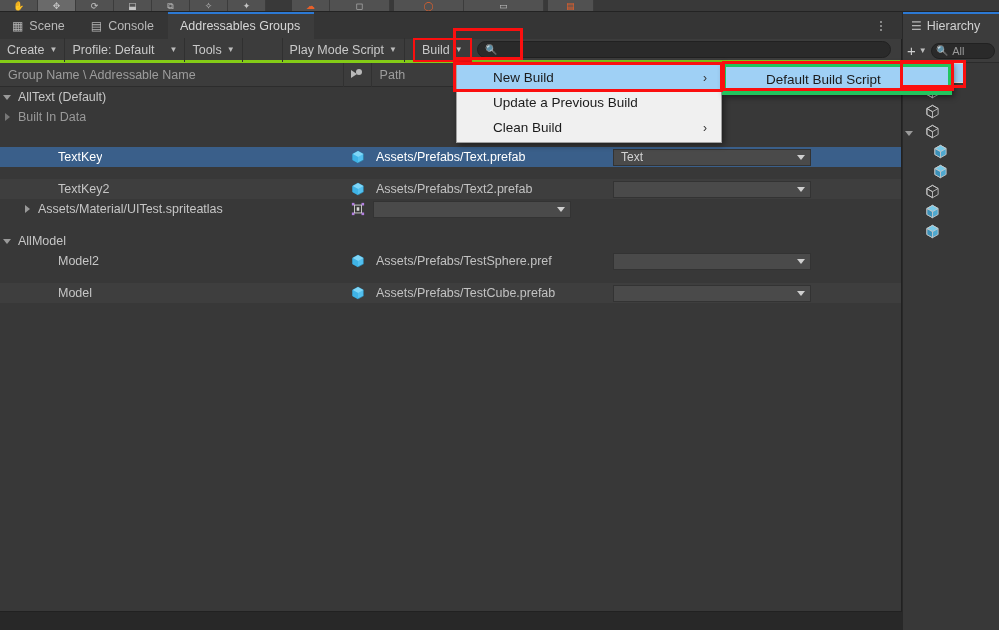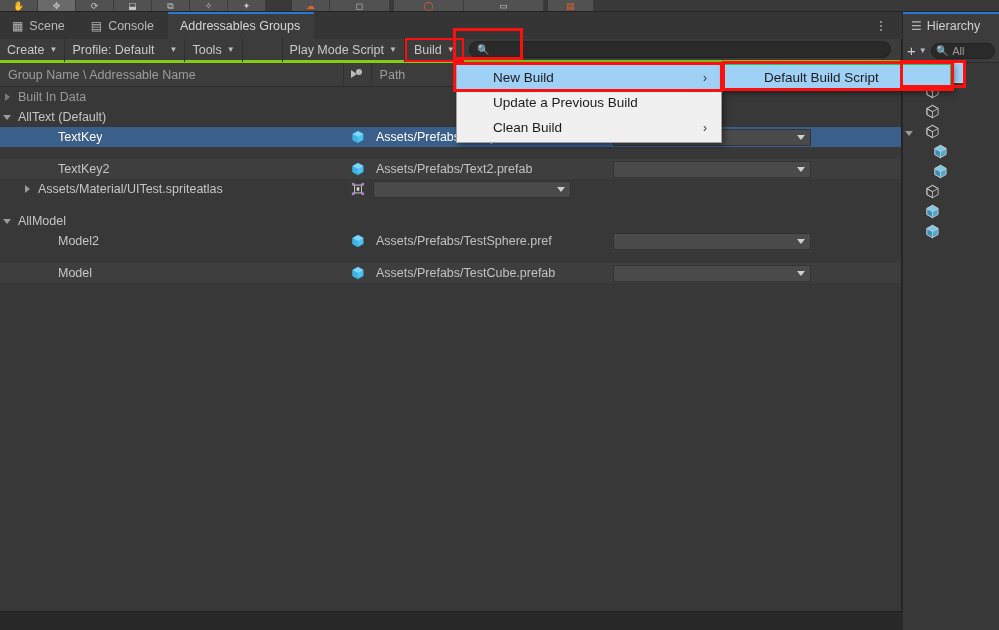--- a/index.html
+++ b/index.html
@@ -71,21 +71,21 @@
     padding: 0 7px; color: #c9c9c9; font-size: 12.5px;
     border-right: 1px solid #303030; white-space: nowrap;
   }
   .tbtn.wide { min-width: 120px; justify-content: space-between; }
   .caret { font-size: 8px; color: #bdbdbd; line-height: 1; }
   .spacer-cell { width: 40px; height: 24px; border-right: 1px solid #303030; }
   .build-btn {
     height: 22px; display: flex; align-items: center; gap: 5px;
     padding: 0 8px; color: #c9c9c9; font-size: 12.5px;
     outline: 2px solid #fb0f0f; outline-offset: -1px; position: relative;
-    margin-left: 1px;
+    margin-left: 9px;
   }
   .searchwrap { flex: 1; display: flex; align-items: center; padding: 0 10px 0 6px; }
   .searchbox {
     flex: 1; height: 17px; background: #2a2a2a;
     border: 1px solid #212121; border-radius: 9px;
     display: flex; align-items: center; padding: 0 8px; gap: 4px;
   }
   .search-icon { color: #8e8e8e; font-size: 10px; line-height: 1; }
   .searchbox input {
     flex: 1; background: transparent; border: 0; outline: 0;
@@ -112,21 +112,21 @@
   .tagicon::after {
     content: ""; position: absolute; left: 5px; top: 0px;
     width: 6px; height: 6px; border-radius: 50%; background: #b9b9b9;
   }
 
   
   .tree { position: relative; }
   .row { display: flex; height: 20px; align-items: center; position: relative; }
   .row.alt { background: #3e3e3e; margin-top: 12px; }
   .row.group { background: #383838; }
-  .row.selected { background: #3a5f8a; }
+  .row.selected { background: #3a5f8a; margin-top: 20px; }
   .row.selected .namecell,
   .row.selected .pathcell { color: #ffffff; }
   .row.selected .pathcell { background: #3a5f8a; }
 
   .twisty {
     width: 14px; height: 20px; display: flex; align-items: center;
     justify-content: center; flex: 0 0 14px;
   }
   .tri-right, .tri-down { width: 0; height: 0; display: block; }
   .tri-right { border-left: 5px solid #9a9a9a; border-top: 4px solid transparent; border-bottom: 4px solid transparent; }
@@ -170,21 +170,21 @@
   .menu-item {
     height: 25px; display: flex; align-items: center;
     padding: 0 10px 0 36px; color: #1b1b1b; font-size: 13.5px;
     justify-content: space-between; position: relative;
   }
   .menu-item.hl { background: #9fd0f5; }
   .menu-arrow { font-size: 12px; color: #333; padding-right: 4px; }
 
   .submenu {
     position: absolute; left: 722px; top: 63px; width: 230px;
-    background: #f0f0f0; border: 2px solid #22c55e;
+    background: #f0f0f0; border: 4px solid #22c55e;
     box-shadow: 2px 2px 6px rgba(0,0,0,.45); z-index: 41;
   }
   .submenu .menu-item {
     height: 24px; padding: 0 10px 0 40px; background: #9fd0f5;
   }
 
   
   .annot {
     position: absolute; border: 3px solid #fb0f0f;
     pointer-events: none; z-index: 60;
@@ -339,38 +339,38 @@
       <div class="ch path">
         <span>Path</span>
       </div>
     </div>
 
     <div class="tree" id="tree">
         <div class="row group ">
           <div class="name-col">
             <div style="width: 0px; flex: 0 0 0px;"></div>
             <div class="twisty">
-              <span class="tri-right tri-dim"></span>
-            </div>
-            <span class="namecell dim" style="padding-left: 4px;">Built In Data</span>
+              <span class="tri-down"></span>
+            </div>
+            <span class="namecell" style="padding-left: 4px;">AllText (Default)</span>
           </div>
           <div class="assetcol"></div>
           <div class="pathcol">
             <span class="pathcell"></span>
           </div>
           <div class="labelcol"></div>
           <div class="restcol"></div>
         </div>
         <div class="row group ">
           <div class="name-col">
             <div style="width: 0px; flex: 0 0 0px;"></div>
             <div class="twisty">
-              <span class="tri-down"></span>
-            </div>
-            <span class="namecell" style="padding-left: 4px;">AllText (Default)</span>
+              <span class="tri-right tri-dim"></span>
+            </div>
+            <span class="namecell dim" style="padding-left: 4px;">Built In Data</span>
           </div>
           <div class="assetcol"></div>
           <div class="pathcol">
             <span class="pathcell"></span>
           </div>
           <div class="labelcol"></div>
           <div class="restcol"></div>
         </div>
         <div class="row selected">
           <div class="name-col">

